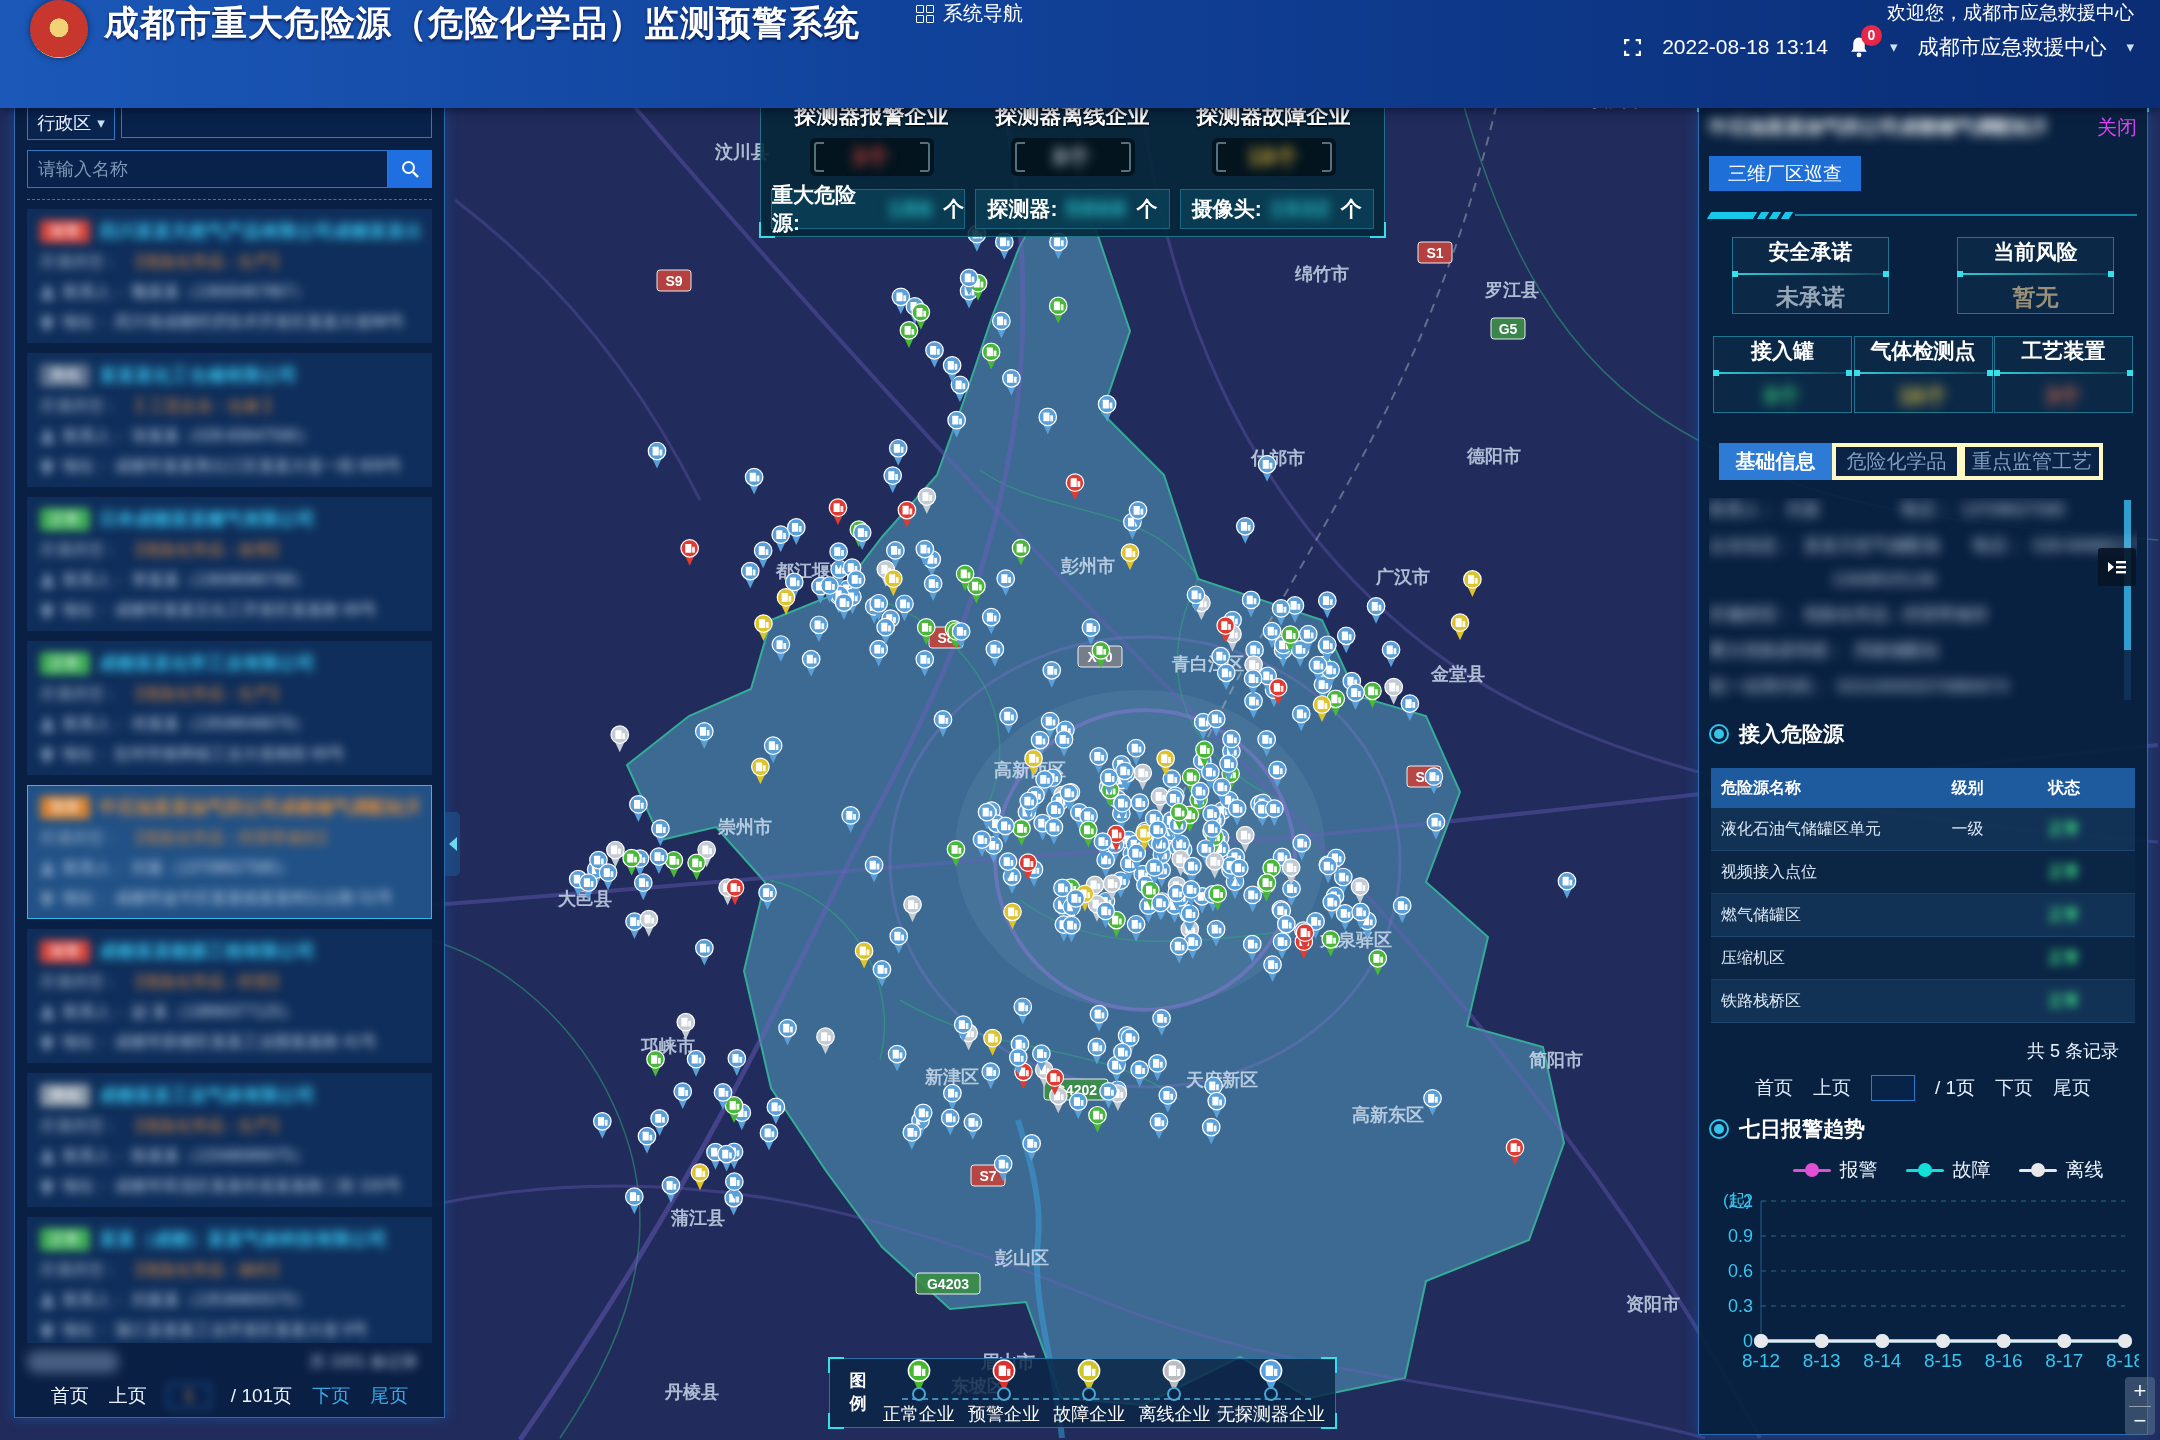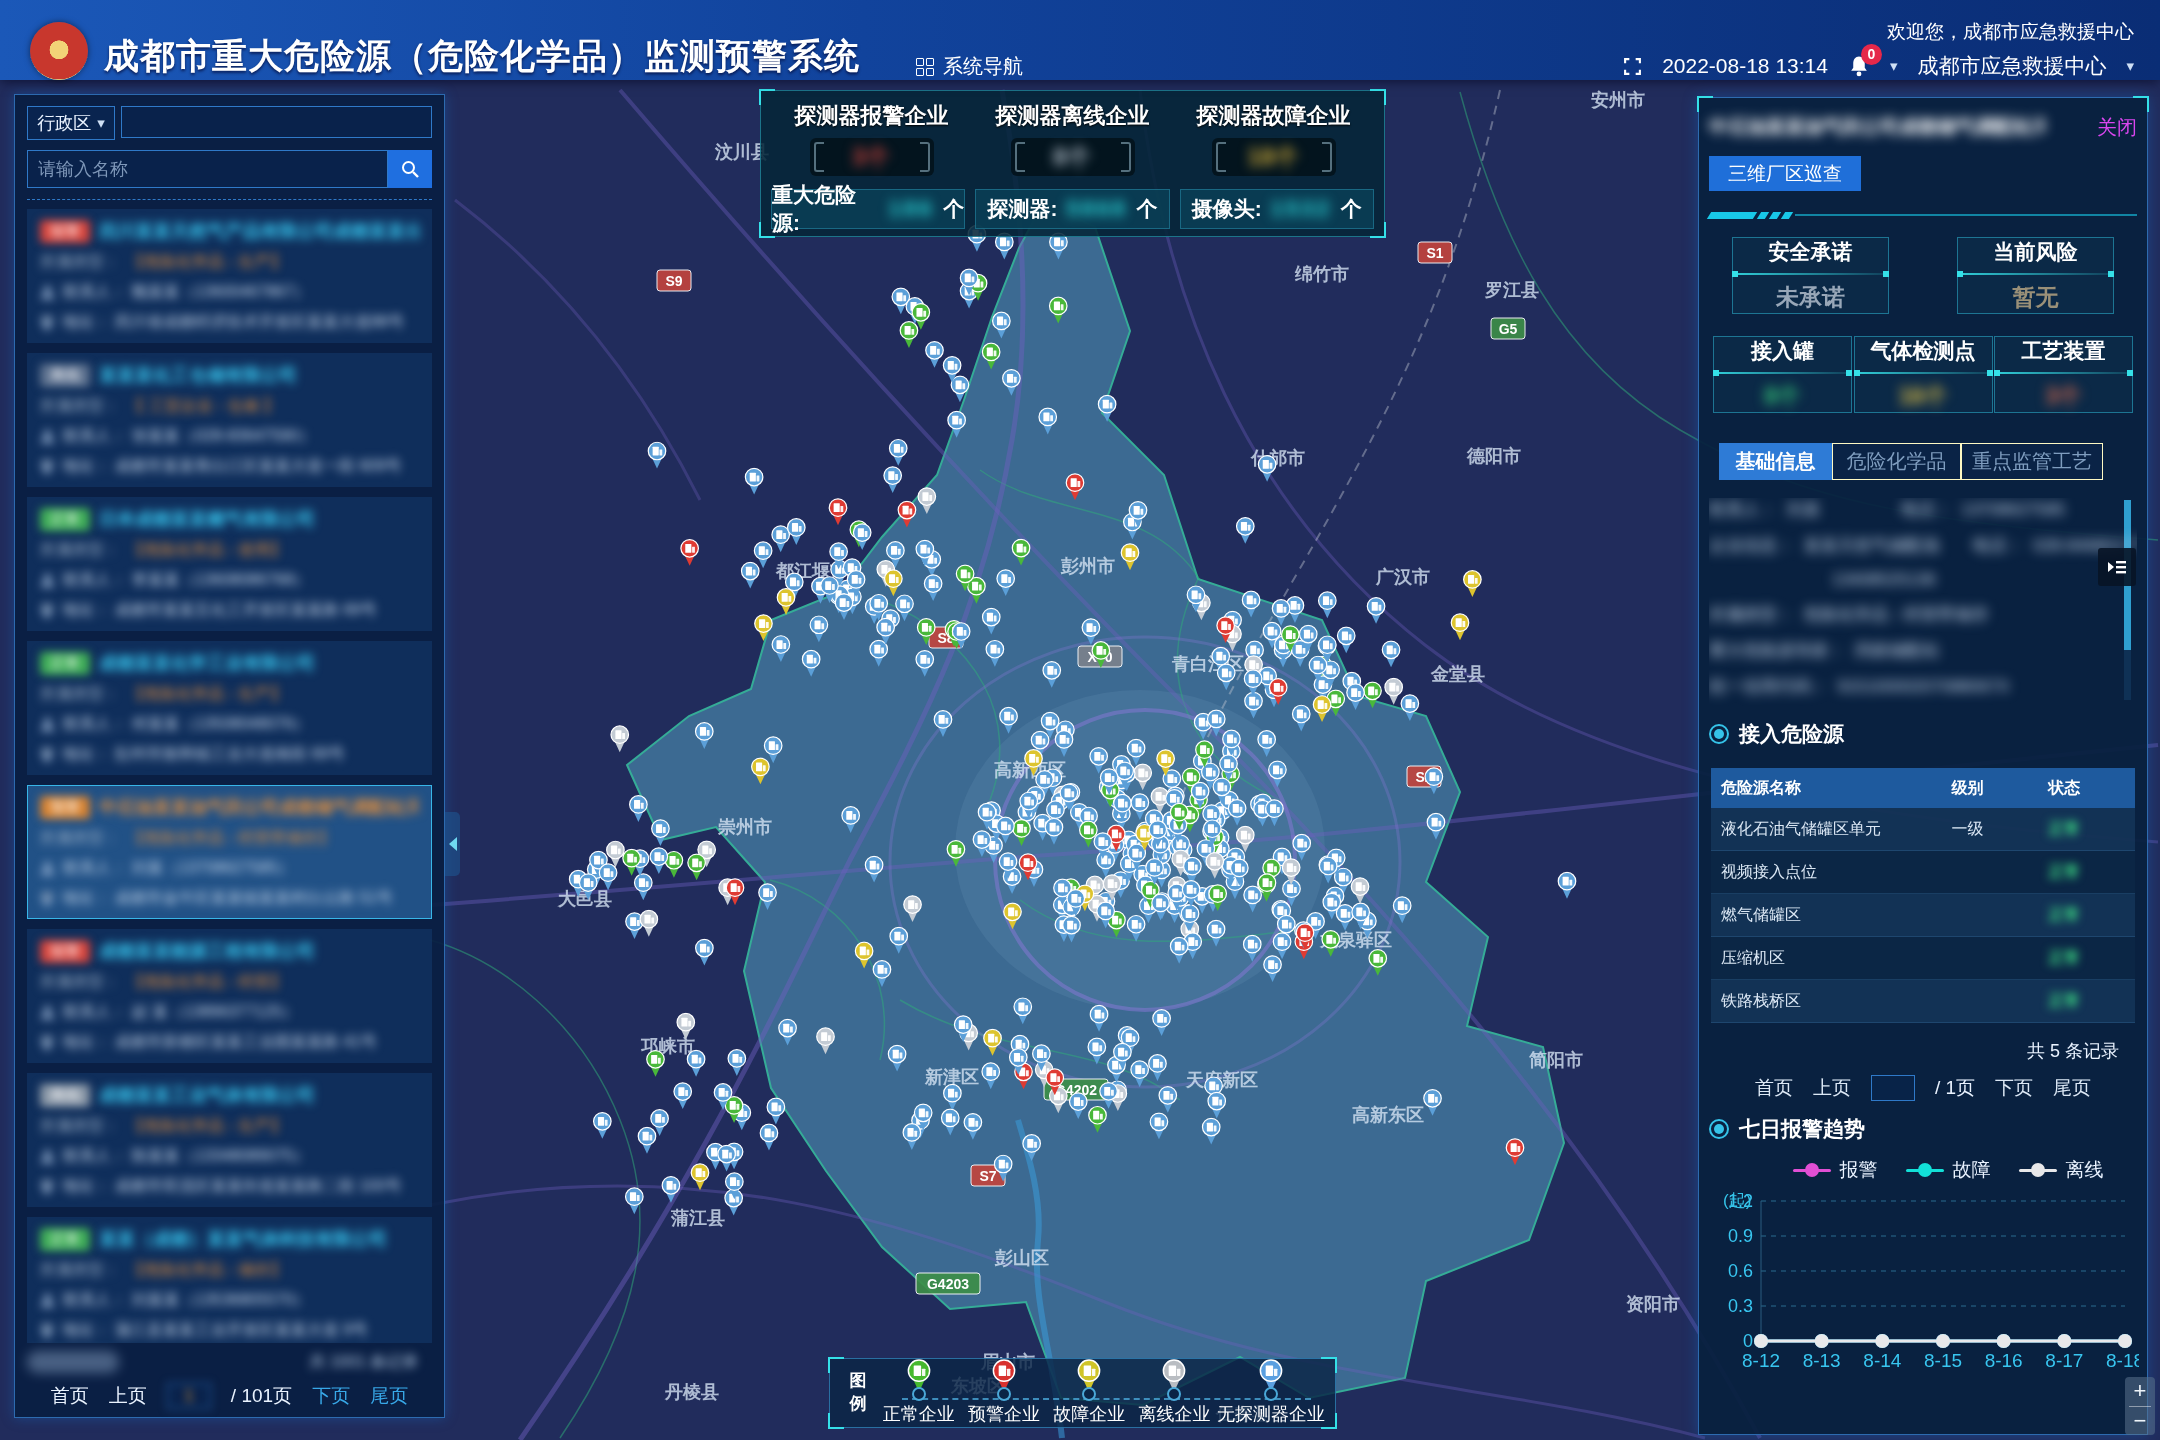--- a/index.html
+++ b/index.html
@@ -1,21 +1,21 @@
 <!DOCTYPE html>
 <html><head>
 <meta charset="utf-8">
 <style>
   html,body{margin:0;padding:0;background:#0a1230;}
   .stage{position:relative;width:2160px;height:1440px;overflow:hidden;
     font-family:"Liberation Sans","DejaVu Sans",sans-serif;background:#212c5c;}
   .blur{filter:blur(6px);} .blur-sm{filter:blur(4px);} .blur-md{filter:blur(5px);}
 
   
-  .header{position:absolute;left:0;top:0;right:0;height:80px;z-index:50;display:flex;align-items:flex-end;
+  .header{position:absolute;left:0;top:0;right:0;height:108px;z-index:50;display:flex;align-items:flex-start;
     background:linear-gradient(90deg,#1b58b8 0%,#11439c 40%,#0a2d75 100%);box-shadow:0 2px 10px rgba(0,0,25,.55);}
   .logo{width:58px;height:58px;margin-left:30px;border-radius:50%;flex:none;
     background:radial-gradient(circle at 50% 48%,#f2d277 0 22%,#c8372d 23% 70%,#f2d277 71% 82%,#8f1f1a 83%);
     box-shadow:0 0 6px rgba(0,0,0,.5);}
   .title{font-size:35px;font-weight:bold;color:#fff;margin-left:16px;letter-spacing:1px;
     text-shadow:0 2px 3px rgba(0,0,40,.65);white-space:nowrap;}
   .nav{display:flex;align-items:center;gap:9px;color:#fff;font-size:20px;margin-left:56px;cursor:pointer;white-space:nowrap;}
   .grid4{display:grid;grid-template-columns:8px 8px;grid-template-rows:8px 8px;gap:2px;}
   .grid4 i{border:1.5px solid #fff;border-radius:1px;}
   .header-right{margin-left:auto;margin-right:26px;display:flex;flex-direction:column;align-items:flex-end;gap:7px;}
@@ -111,21 +111,21 @@
   .card{border:1px solid rgba(46,180,210,.55);background:rgba(16,56,86,.35);height:77px;position:relative;
     display:flex;flex-direction:column;align-items:center;justify-content:flex-end;gap:7px;box-sizing:border-box;}
   .card.w155{width:157px;} .card.w137{width:139px;}
   .card-title{color:#fff;font-size:21px;font-weight:bold;white-space:nowrap;}
   .card-line{width:100%;height:2px;background:linear-gradient(90deg,rgba(53,224,232,.9),rgba(53,224,232,.12));position:relative;}
   .card-line::before,.card-line::after{content:"";position:absolute;top:-2px;width:6px;height:6px;background:#35e0e8;}
   .card-line::before{left:-1px;} .card-line::after{right:-1px;}
   .card-val{font-size:23px;font-weight:bold;}
   .rp-tabs{display:flex;margin-top:30px;padding:0 10px;}
   .tab{height:37px;display:flex;align-items:center;justify-content:center;font-size:20px;color:#7f9dbf;
-    border:1px solid #fef9c3;background:rgba(12,40,80,.4);cursor:pointer;box-sizing:border-box;}
+    border:4px solid #fef9c3;background:rgba(12,40,80,.4);cursor:pointer;box-sizing:border-box;}
   .tab.t0{width:113px;} .tab.t1{width:129px;} .tab.t2{width:142px;}
   .tab.active{background:#2e7bd6;color:#fff;font-weight:bold;border-color:#2e7bd6;}
   .rp-info{margin-top:18px;position:relative;height:208px;color:#c8d8ec;font-size:17px;overflow:hidden;}
   .info-line{margin-bottom:13px;white-space:pre;}
   .rp-scrollbar{position:absolute;right:6px;top:2px;width:7px;height:200px;background:rgba(20,60,100,.6);}
   .rp-scrollbar .thumb{position:absolute;top:0;left:0;width:7px;height:150px;background:#2f9fd0;cursor:pointer;}
   .rp-collapse{position:absolute;right:11px;top:450px;width:38px;height:38px;background:rgba(8,20,38,.9);
     display:flex;align-items:center;justify-content:center;cursor:pointer;border-radius:3px;}
   .section-head{display:flex;align-items:center;gap:10px;color:#fff;font-size:21px;font-weight:bold;margin-top:14px;}
   .radio-icon{width:16px;height:16px;border:2px solid #35c3e8;border-radius:50%;position:relative;flex:none;}

